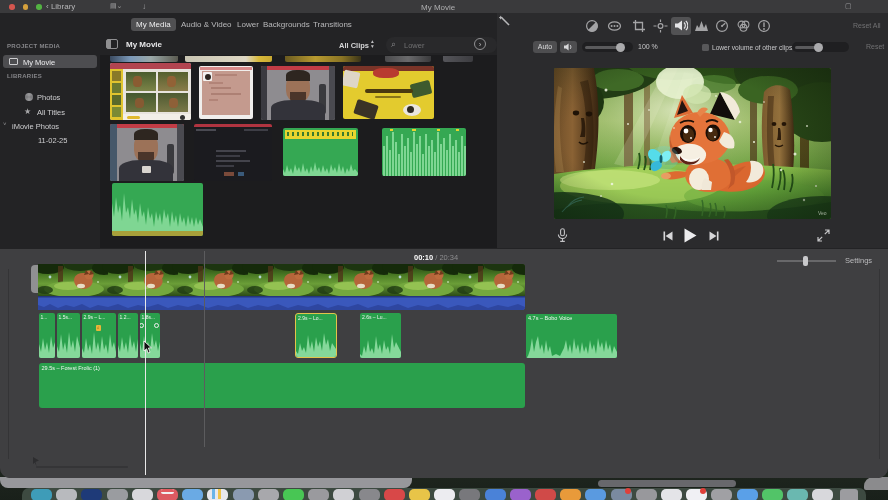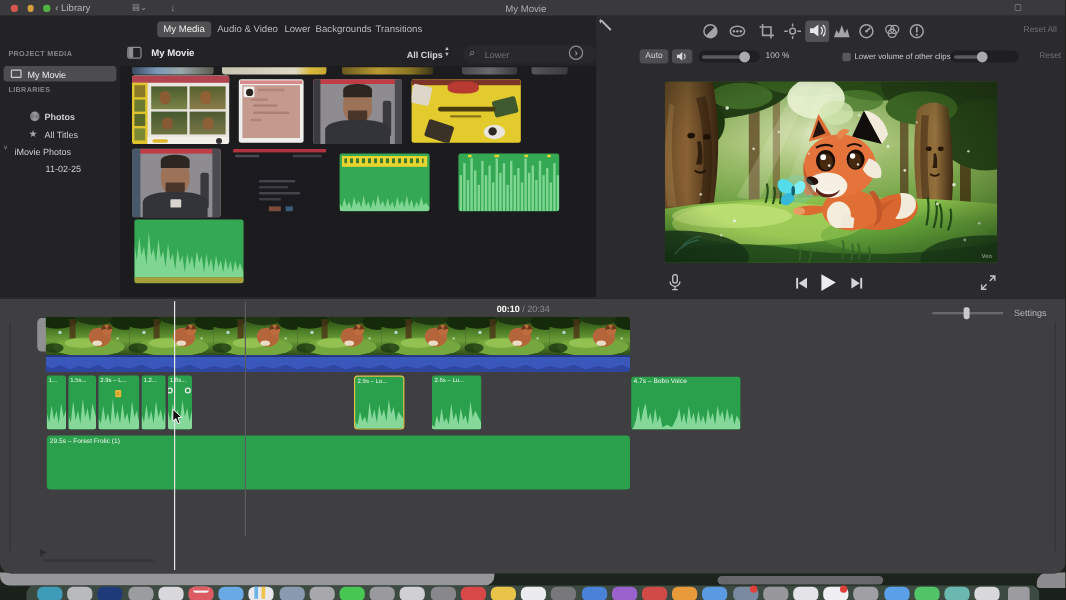--- a/index.html
+++ b/index.html
@@ -108,21 +108,21 @@
   </div>
 
   <div class="sidebar" style="top:55px;height:193px;"></div>
   <div class="abs" style="left:0;top:33px;width:100px;height:22px;background:#232325;"></div>
   <div class="sbh" style="top:43px;">PROJECT MEDIA</div>
   <div class="abs" style="left:3px;top:55px;width:94px;height:13px;background:#4d4d50;border-radius:3px;"></div>
   <div class="abs" style="left:9px;top:58px;width:9px;height:7px;border:1px solid #cdcdcf;border-radius:1px;"></div>
   <div class="sbi" style="left:23px;top:58px;color:#ededef;">My Movie</div>
   <div class="sbh" style="top:73px;">LIBRARIES</div>
   <div class="abs" style="left:25px;top:93px;width:8px;height:8px;border-radius:50%;background:conic-gradient(#9a9a9c,#77777a,#9a9a9c,#77777a,#9a9a9c);"></div>
-  <div class="sbi" style="left:37px;top:93px;font-weight:bold;">Photos</div>
+  <div class="sbi" style="left:37px;top:93px;">Photos</div>
   <div class="abs" style="left:24px;top:107px;font-size:8px;color:#a8a8aa;">★</div>
   <div class="sbi" style="left:37px;top:108px;">All Titles</div>
   <div class="abs" style="left:3px;top:121px;font-size:6px;color:#9a9a9c;">˅</div>
   <div class="abs" style="left:12px;top:122px;font-size:7.5px;color:#cfcfd1;">iMovie Photos</div>
   <div class="sbi" style="left:38px;top:136px;">11-02-25</div>
 
   <div class="media"></div>
   <div id="thumbs">
 
     <div class="abs" style="left:110px;top:56px;width:68px;height:6px;border-radius:0 0 2px 2px;background:linear-gradient(90deg,#3a4a60,#7a98b8 30%,#9aa8a8 60%,#5a5a50);"></div>

